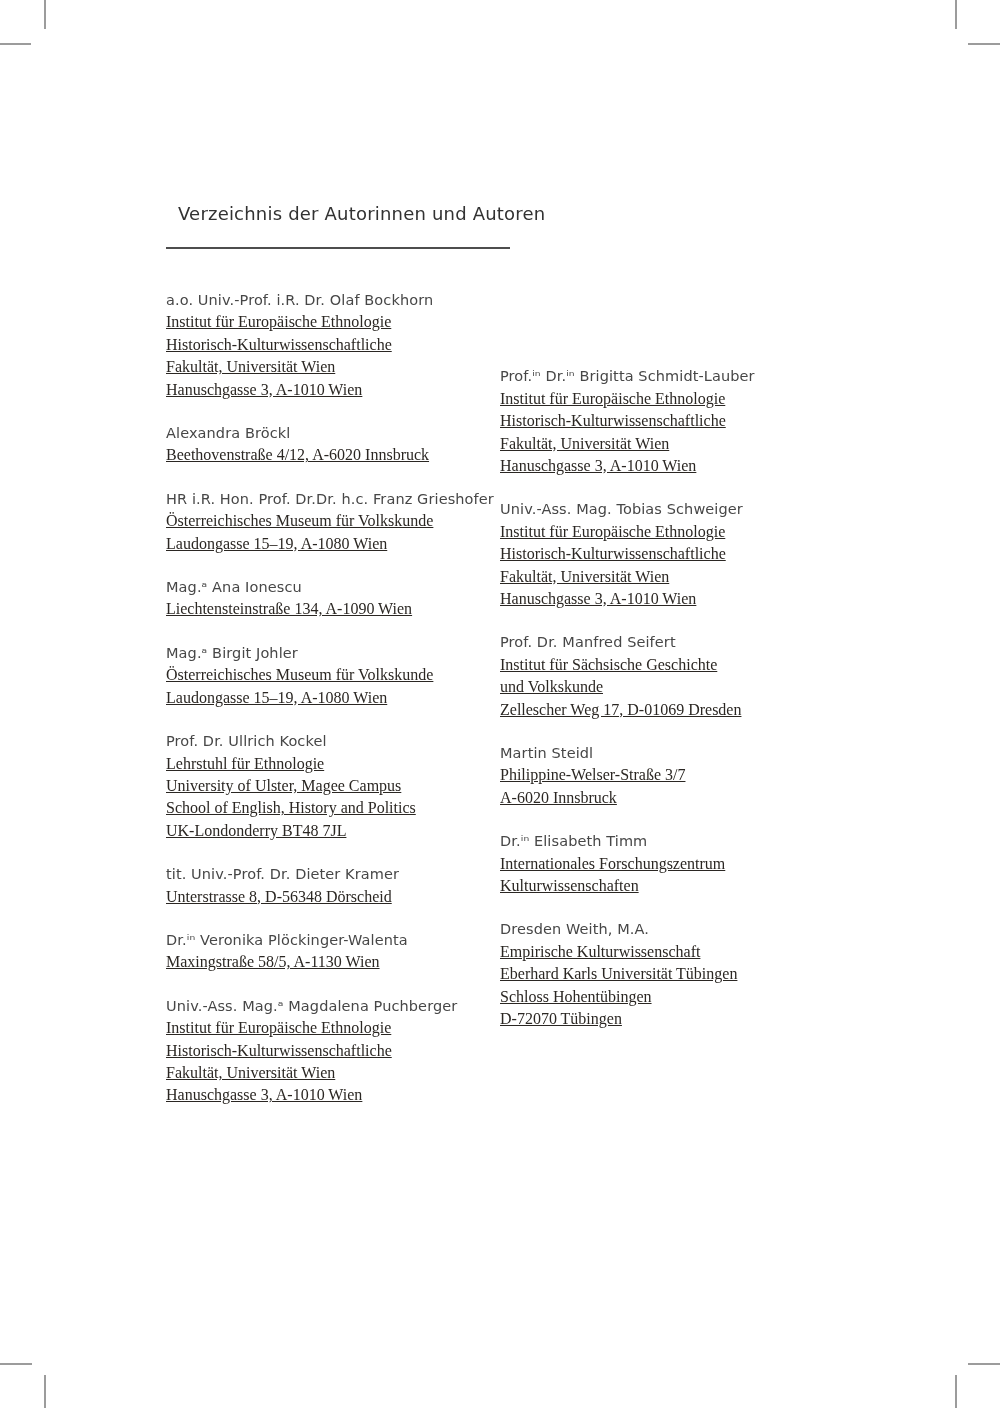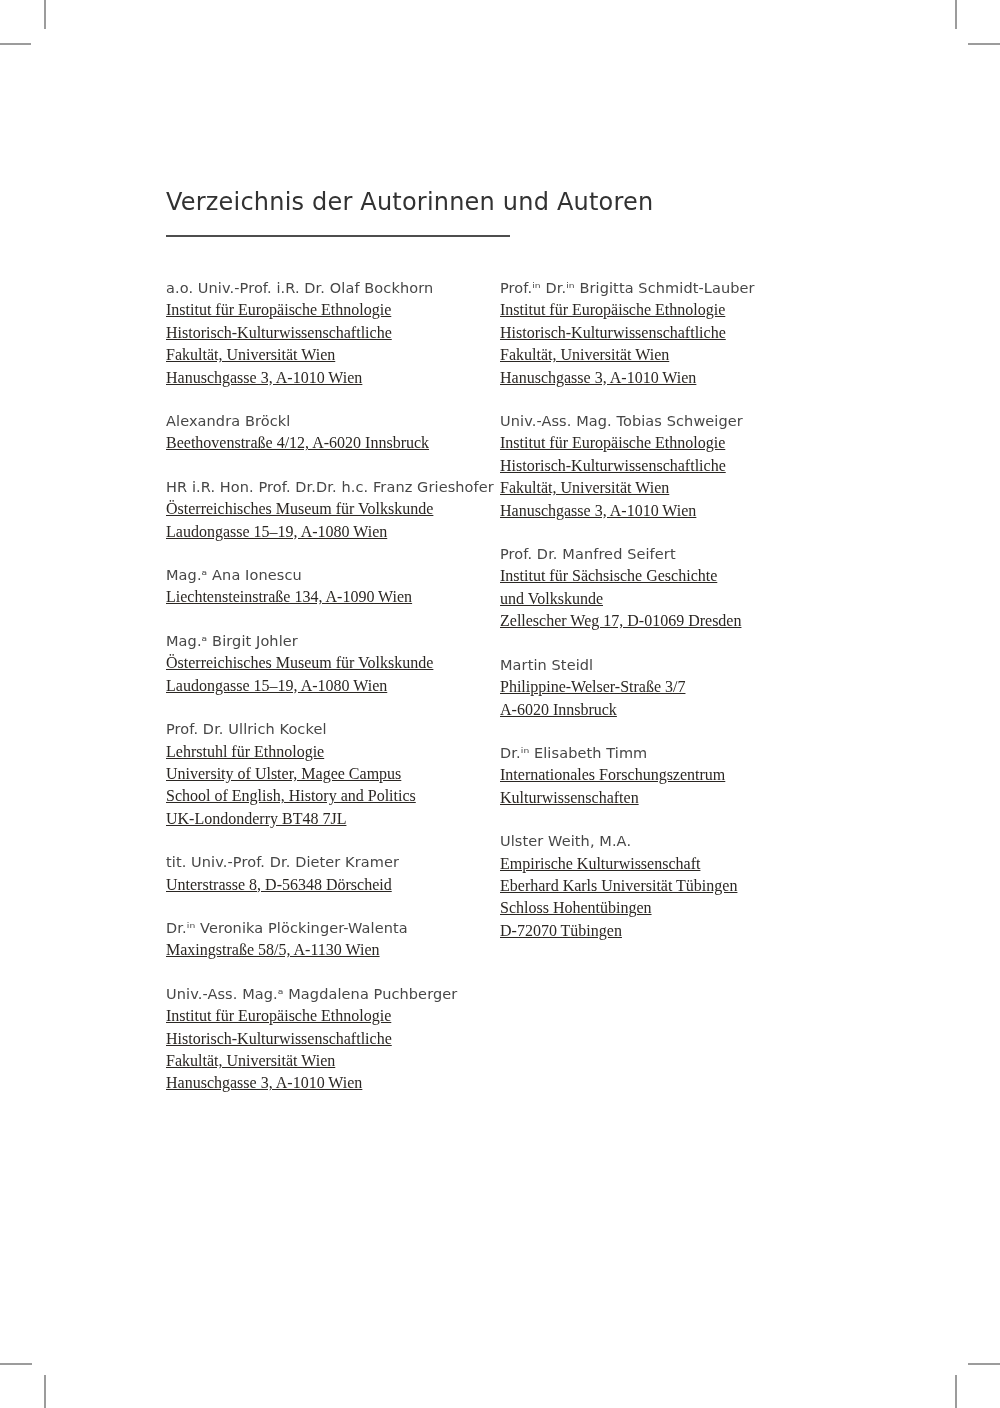--- a/index.html
+++ b/index.html
@@ -30,37 +30,37 @@
   .crop.br-h{right:0;top:1363px;width:32px;height:2px;}
   .crop.br-v{left:955px;top:1375px;width:2px;height:33px;}
 
   .content{
     position:absolute;
     left:166px;
     top:191px;
     width:690px;
   }
   .title{
-    margin:0;
-    font-size:24px;
+    margin:12px;
+    font-size:18px;
     font-weight:400;
     line-height:22px;
     letter-spacing:0.2px;
     color:var(--title);
   }
   .rule{
     margin-top:22px;
     width:344px;
     height:2px;
     background:var(--rule);
   }
   .columns{
     margin-top:40px;
     display:flex;
-    align-items:flex-start;
+    align-items:center;
   }
   .col{display:block;}
   .col.left{width:334px;flex:0 0 334px;}
   .col.right{width:350px;flex:0 0 350px;}
   .entry{margin:0 0 21px 0;}
   .entry:last-child{margin-bottom:0;}
   .author-name{
     font-size:14.5px;
     line-height:22.4px;
     color:var(--name);
@@ -167,21 +167,21 @@
             <div class="author-name">Martin Steidl</div>
             <div class="author-line">Philippine-Welser-Straße 3/7</div>
             <div class="author-line">A-6020 Innsbruck</div>
           </div>
           <div class="entry">
             <div class="author-name">Dr.ⁱⁿ Elisabeth Timm</div>
             <div class="author-line">Internationales Forschungszentrum</div>
             <div class="author-line">Kulturwissenschaften</div>
           </div>
           <div class="entry">
-            <div class="author-name">Ulster Weith, M.A.</div>
+            <div class="author-name">Dresden Weith, M.A.</div>
             <div class="author-line">Empirische Kulturwissenschaft</div>
             <div class="author-line">Eberhard Karls Universität Tübingen</div>
             <div class="author-line">Schloss Hohentübingen</div>
             <div class="author-line">D-72070 Tübingen</div>
           </div>
         </div>
     </div>
   </div>
 </div>
 

